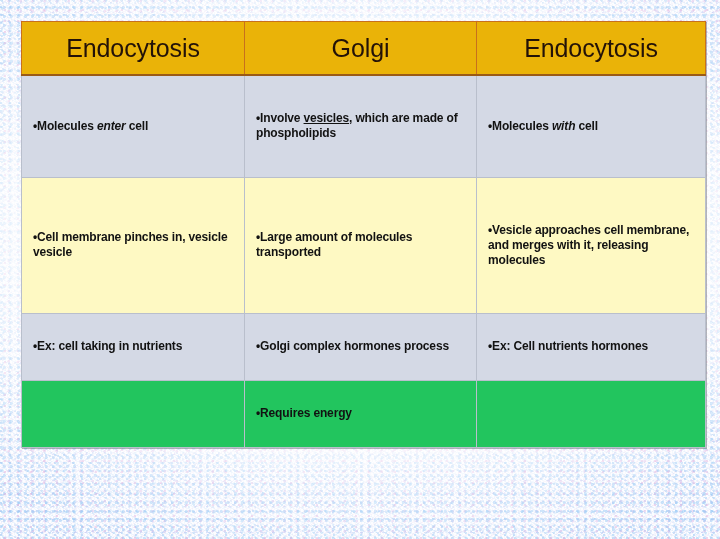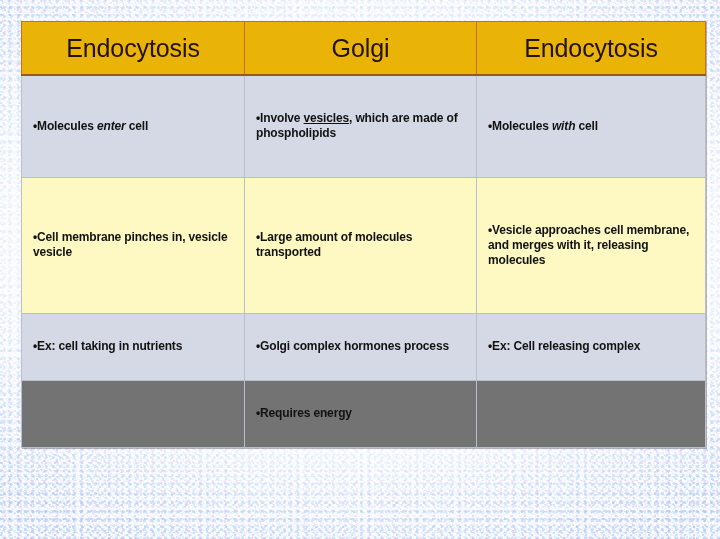--- a/index.html
+++ b/index.html
@@ -81,21 +81,21 @@
     text-align: center;
     letter-spacing: -0.1px;
     height: 52px;
   }
   .col-a { width: 223px; }
   .col-b { width: 232px; }
   .col-c { width: 229px; }
 
   tr.tint td { background: #d4d9e5; }
   tr.plain td { background: #fef9c3; }
-  tr.pale td  { background: #737373; }
+  tr.pale td  { background: #22c55e; }
 
   .cell-inner {
     padding: 6px 9px 7px 11px;
     font-size: 12px;
     font-weight: bold;
     line-height: 1.26;
     color: #121212;
     letter-spacing: -0.15px;
   }
   .cell-inner .bullet { margin-right: 0px; }
@@ -147,21 +147,21 @@
           </td>
       </tr>
       <tr class="tint">
         <td>
             <div class="cell-inner"><span class="bullet">•</span><span>Ex: cell taking in nutrients</span></div>
           </td>
         <td>
             <div class="cell-inner"><span class="bullet">•</span><span>Golgi complex hormones process</span></div>
           </td>
         <td>
-            <div class="cell-inner"><span class="bullet">•</span><span>Ex: Cell releasing complex</span></div>
+            <div class="cell-inner"><span class="bullet">•</span><span>Ex: Cell nutrients hormones</span></div>
           </td>
       </tr>
       <tr class="pale">
         <td>
             <div class="cell-inner empty-cell"></div>
           </td>
         <td>
             <div class="cell-inner"><span class="bullet">•</span><span>Requires energy</span></div>
           </td>
         <td>

